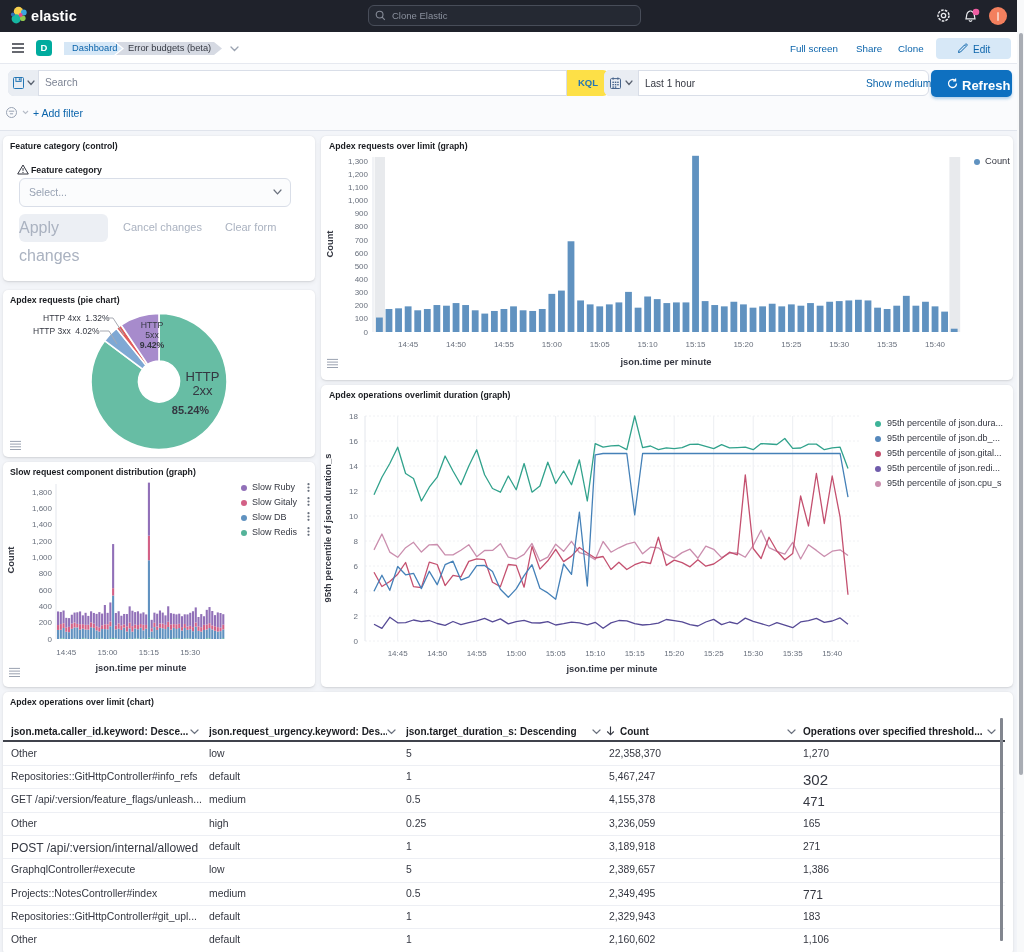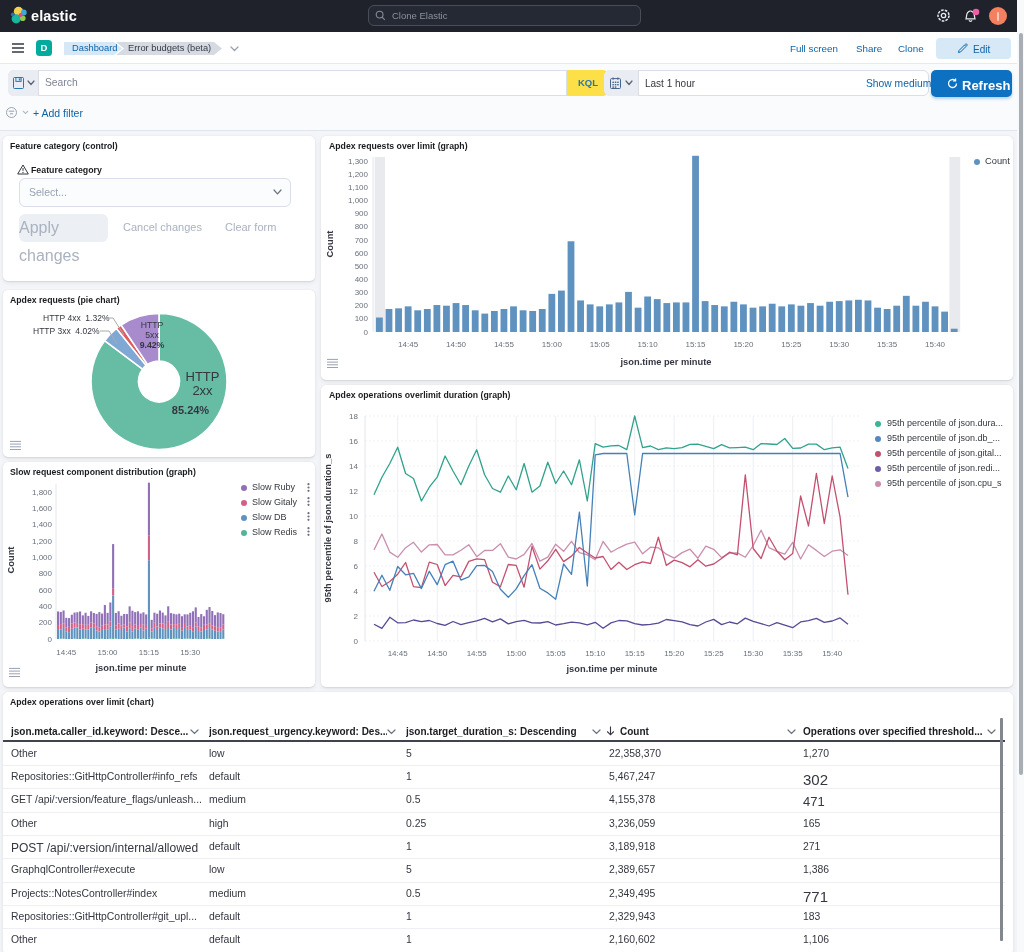--- a/index.html
+++ b/index.html
@@ -664,21 +664,21 @@
 <div class="abs" style="left:11px;top:864.2px;font-size:10.4px;color:#343741;white-space:nowrap;overflow:hidden;width:198px">GraphqlController#execute</div>
 <div class="abs" style="left:209px;top:864.2px;font-size:10.4px;color:#343741;white-space:nowrap;overflow:hidden;width:198px">low</div>
 <div class="abs" style="left:406px;top:864.2px;font-size:10.4px;color:#343741;white-space:nowrap;overflow:hidden;width:198px">5</div>
 <div class="abs" style="left:609px;top:864.2px;font-size:10.4px;color:#343741;white-space:nowrap;overflow:hidden;width:198px">2,389,657</div>
 <div class="abs" style="left:803px;top:864.2px;font-size:10.4px;color:#343741;white-space:nowrap;overflow:hidden;width:198px">1,386</div>
 <div class="abs" style="left:3px;top:881.6px;width:1002px;height:1px;background:#edeff4"></div>
 <div class="abs" style="left:11px;top:887.6px;font-size:10.4px;color:#343741;white-space:nowrap;overflow:hidden;width:198px">Projects::NotesController#index</div>
 <div class="abs" style="left:209px;top:887.6px;font-size:10.4px;color:#343741;white-space:nowrap;overflow:hidden;width:198px">medium</div>
 <div class="abs" style="left:406px;top:887.6px;font-size:10.4px;color:#343741;white-space:nowrap;overflow:hidden;width:198px">0.5</div>
 <div class="abs" style="left:609px;top:887.6px;font-size:10.4px;color:#343741;white-space:nowrap;overflow:hidden;width:198px">2,349,495</div>
-<div class="abs" style="left:803px;top:887.6px;font-size:15px;color:#343741;white-space:nowrap;overflow:hidden;width:198px">771</div>
+<div class="abs" style="left:803px;top:887.6px;font-size:12px;color:#343741;white-space:nowrap;overflow:hidden;width:198px">771</div>
 <div class="abs" style="left:3px;top:905.0px;width:1002px;height:1px;background:#edeff4"></div>
 <div class="abs" style="left:11px;top:911.0px;font-size:10.4px;color:#343741;white-space:nowrap;overflow:hidden;width:198px">Repositories::GitHttpController#git_upl...</div>
 <div class="abs" style="left:209px;top:911.0px;font-size:10.4px;color:#343741;white-space:nowrap;overflow:hidden;width:198px">default</div>
 <div class="abs" style="left:406px;top:911.0px;font-size:10.4px;color:#343741;white-space:nowrap;overflow:hidden;width:198px">1</div>
 <div class="abs" style="left:609px;top:911.0px;font-size:10.4px;color:#343741;white-space:nowrap;overflow:hidden;width:198px">2,329,943</div>
 <div class="abs" style="left:803px;top:911.0px;font-size:10.4px;color:#343741;white-space:nowrap;overflow:hidden;width:198px">183</div>
 <div class="abs" style="left:3px;top:928.3px;width:1002px;height:1px;background:#edeff4"></div>
 <div class="abs" style="left:11px;top:934.3px;font-size:10.4px;color:#343741;white-space:nowrap;overflow:hidden;width:198px">Other</div>
 <div class="abs" style="left:209px;top:934.3px;font-size:10.4px;color:#343741;white-space:nowrap;overflow:hidden;width:198px">default</div>
 <div class="abs" style="left:406px;top:934.3px;font-size:10.4px;color:#343741;white-space:nowrap;overflow:hidden;width:198px">1</div>

